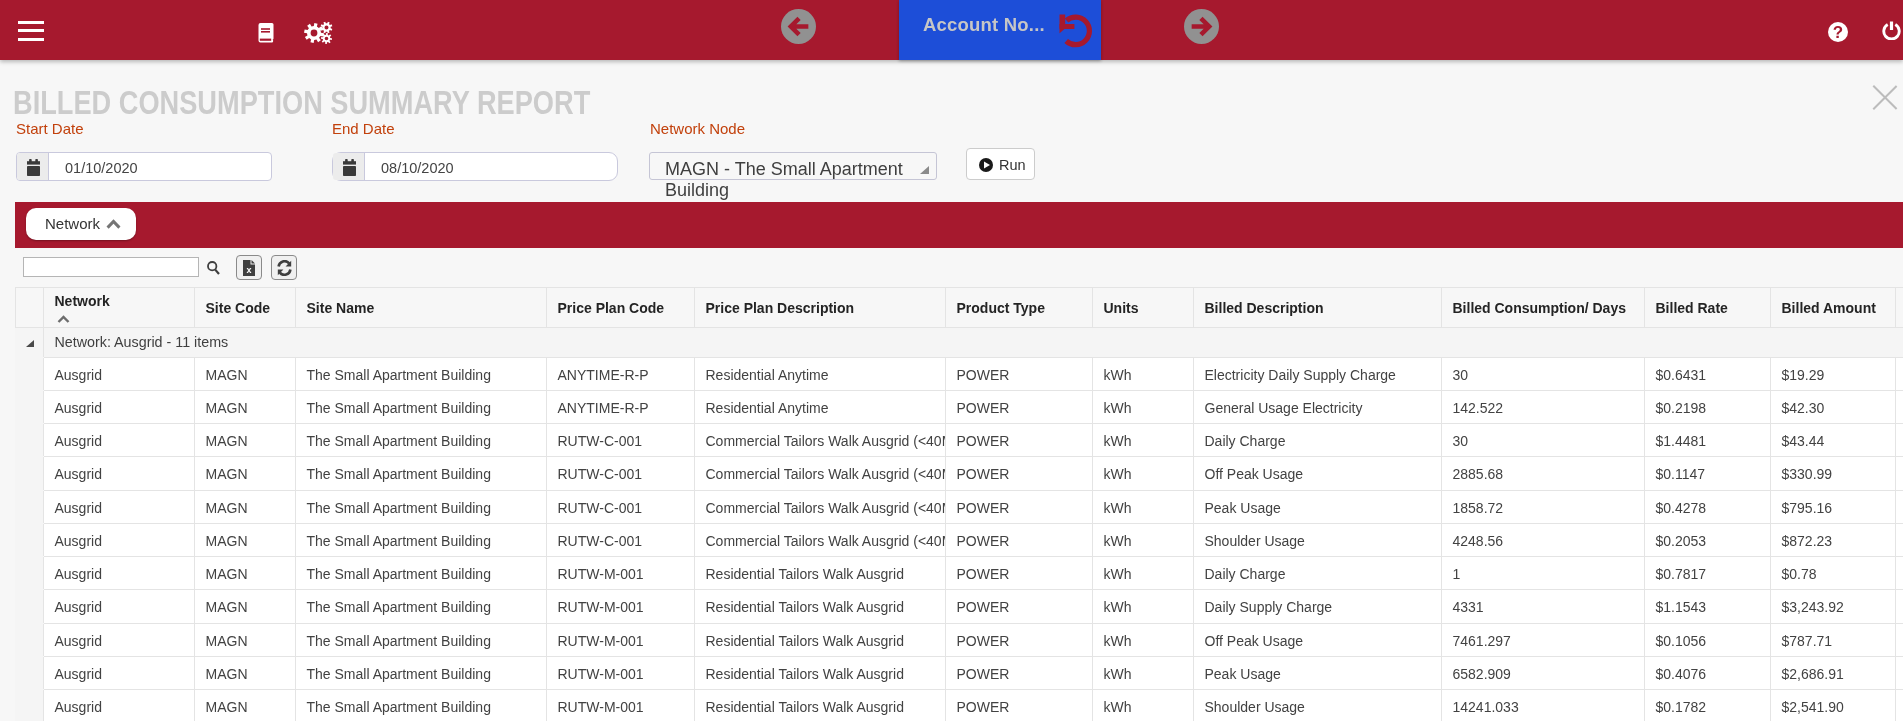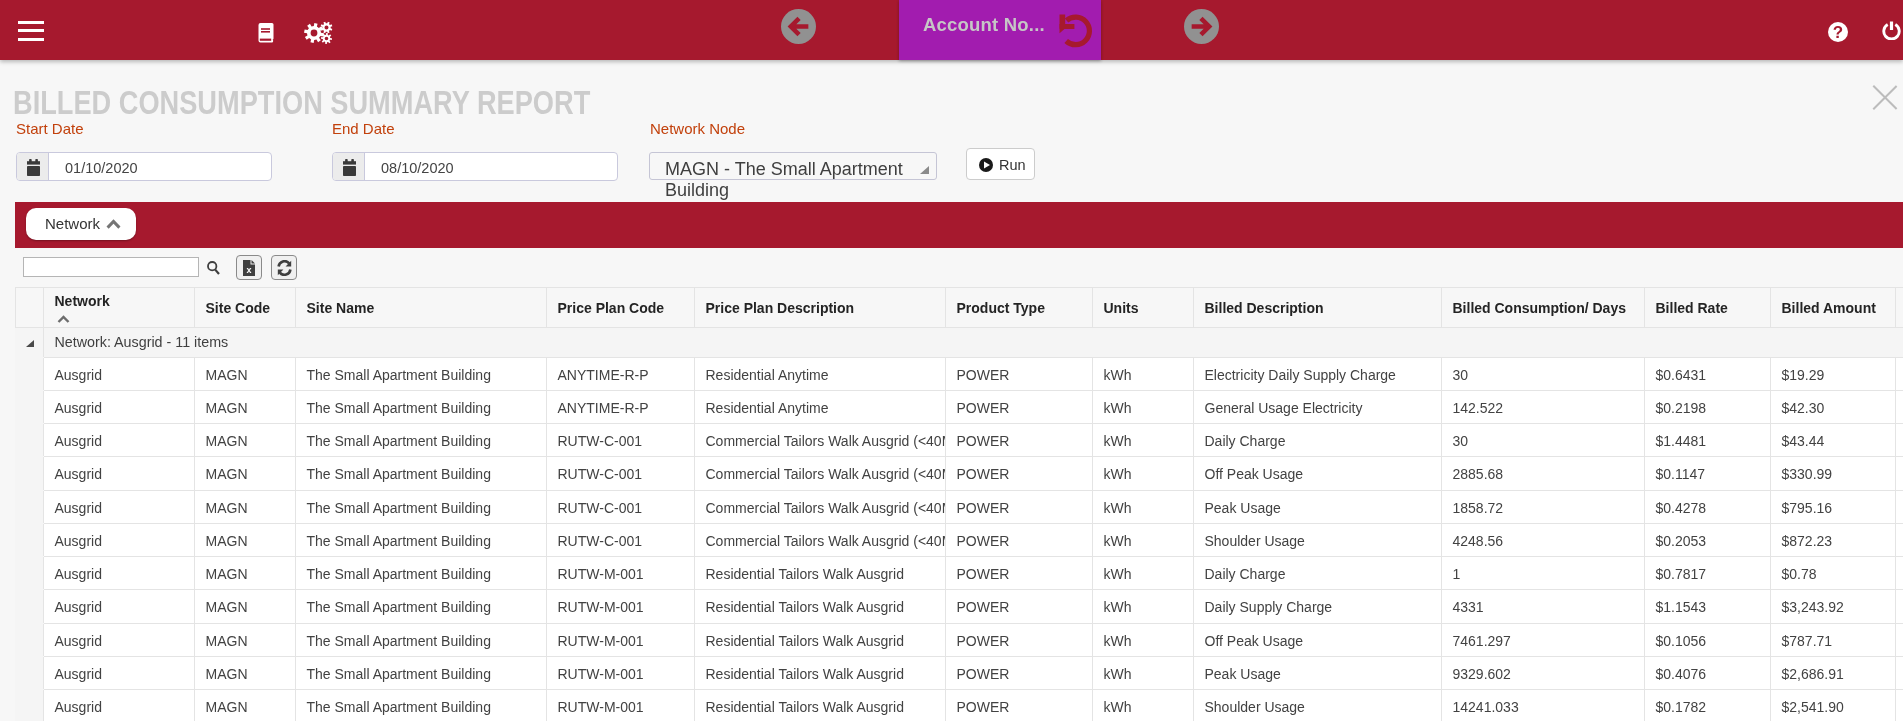--- a/index.html
+++ b/index.html
@@ -8,21 +8,21 @@
 
 .topbar { position:absolute; left:0; top:0; width:1903px; height:60px; background:#a6192e;
   box-shadow:0 2px 4px rgba(0,0,0,.25); }
 .burger { position:absolute; left:18px; top:21px; width:26px; height:19px; }
 .burger span { position:absolute; left:0; width:26px; height:3px; background:#fff; }
 .burger span:nth-child(1){top:0} .burger span:nth-child(2){top:8.3px} .burger span:nth-child(3){top:16.6px}
 .logo { position:absolute; left:71px; top:11px; font-size:37px; letter-spacing:1px; color:#fff; font-weight:400;}
 .logo .o { color:transparent; -webkit-text-stroke:1.3px #fff; }
 .hicon { position:absolute; top:0; }
 .navcirc { position:absolute; top:12px; width:35px; height:35px; }
-.acctbox { position:absolute; left:899px; top:0; width:202px; height:60px; background:#a21caf;
+.acctbox { position:absolute; left:899px; top:0; width:202px; height:60px; background:#1d4ed8;
   box-shadow:0 1px 3px rgba(0,0,0,.3); }
 .acctbox .ph { position:absolute; left:24px; top:14px; font-size:18.5px; font-weight:700; color:#c6c6c6; letter-spacing:.2px;}
 
 .title { position:absolute; left:13px; top:83px; font-size:34px; font-weight:700; color:#cccccc; letter-spacing:0px; transform:scaleX(0.80); transform-origin:0 0; white-space:nowrap; }
 .close-x { position:absolute; left:1871px; top:84px; width:27px; height:26px; }
 .close-x:before, .close-x:after { content:""; position:absolute; left:13px; top:-3px; width:1.6px; height:33px; background:#bcbcbc; }
 .close-x:before { transform:rotate(45deg);} .close-x:after { transform:rotate(-45deg);}
 
 .flabel { position:absolute; font-size:15px; color:#c2410c; }
 .igroup { position:absolute; top:152px; height:29px; background:#fff; border:1px solid #c9c9dd; border-radius:4px; }
@@ -119,21 +119,21 @@
   <div class="iaddon">
     <svg style="position:absolute;left:10px;top:5.5px;" width="13" height="17" viewBox="0 0 13 17">
       <rect x="2.1" y="0" width="2.6" height="4.5" rx="0.8" fill="#3a3a3a"></rect>
       <rect x="8.3" y="0" width="2.6" height="4.5" rx="0.8" fill="#3a3a3a"></rect>
       <path d="M0 2.2 L13 2.2 L13 5.6 L0 5.6 Z" fill="#3a3a3a"></path>
       <rect x="0" y="7.1" width="13" height="9.9" rx="0.8" fill="#3a3a3a"></rect>
     </svg>
   </div>
   <div class="ival">01/10/2020</div>
 </div>
-<div class="igroup" style="left:332px; width:286px;">
+<div class="igroup" style="left:332px; width:286px;border-radius:9px;">
   <div class="iaddon">
     <svg style="position:absolute;left:10px;top:5.5px;" width="13" height="17" viewBox="0 0 13 17">
       <rect x="2.1" y="0" width="2.6" height="4.5" rx="0.8" fill="#3a3a3a"></rect>
       <rect x="8.3" y="0" width="2.6" height="4.5" rx="0.8" fill="#3a3a3a"></rect>
       <path d="M0 2.2 L13 2.2 L13 5.6 L0 5.6 Z" fill="#3a3a3a"></path>
       <rect x="0" y="7.1" width="13" height="9.9" rx="0.8" fill="#3a3a3a"></rect>
     </svg>
   </div>
   <div class="ival">08/10/2020</div>
 </div>
@@ -361,21 +361,21 @@
 <tr class="datarow">
         <td class="gcell"></td>
         <td>Ausgrid</td>
         <td>MAGN</td>
         <td>The Small Apartment Building</td>
         <td>RUTW-M-001</td>
         <td>Residential Tailors Walk Ausgrid</td>
         <td>POWER</td>
         <td>kWh</td>
         <td>Peak Usage</td>
-        <td>9329.602</td>
+        <td>6582.909</td>
         <td>$0.4076</td>
         <td>$2,686.91</td>
         <td></td>
       </tr>
 <tr class="datarow">
         <td class="gcell"></td>
         <td>Ausgrid</td>
         <td>MAGN</td>
         <td>The Small Apartment Building</td>
         <td>RUTW-M-001</td>

